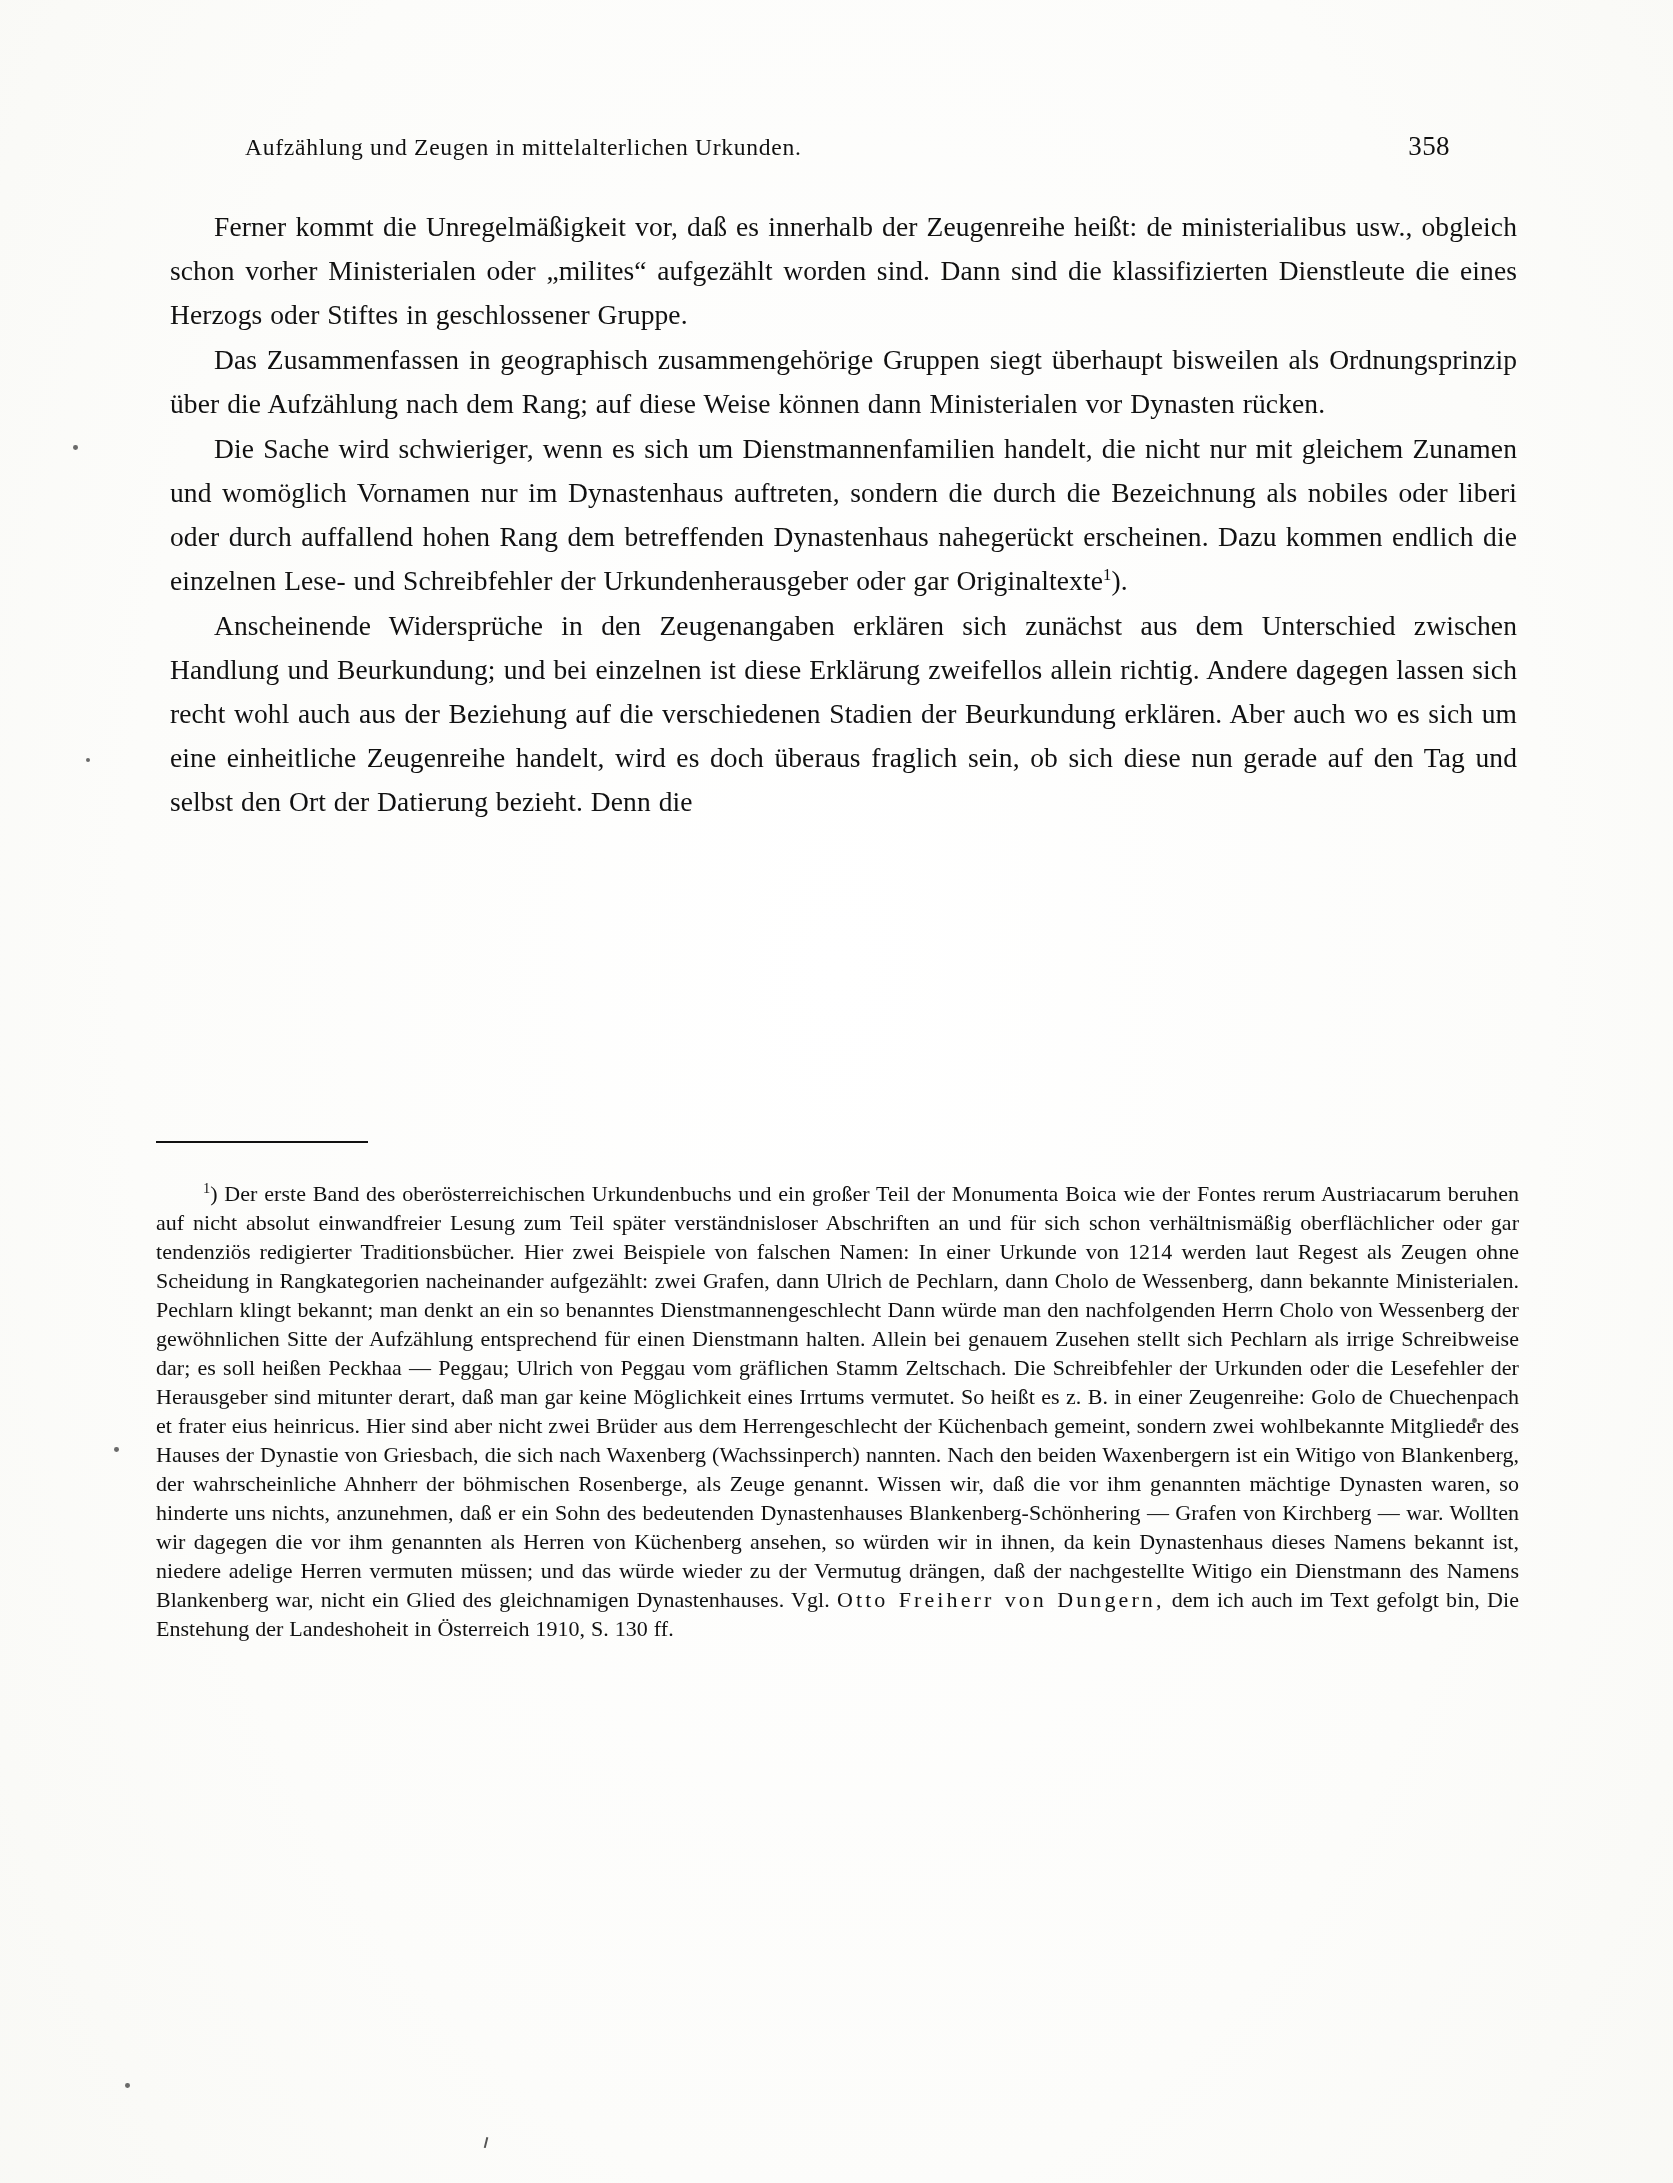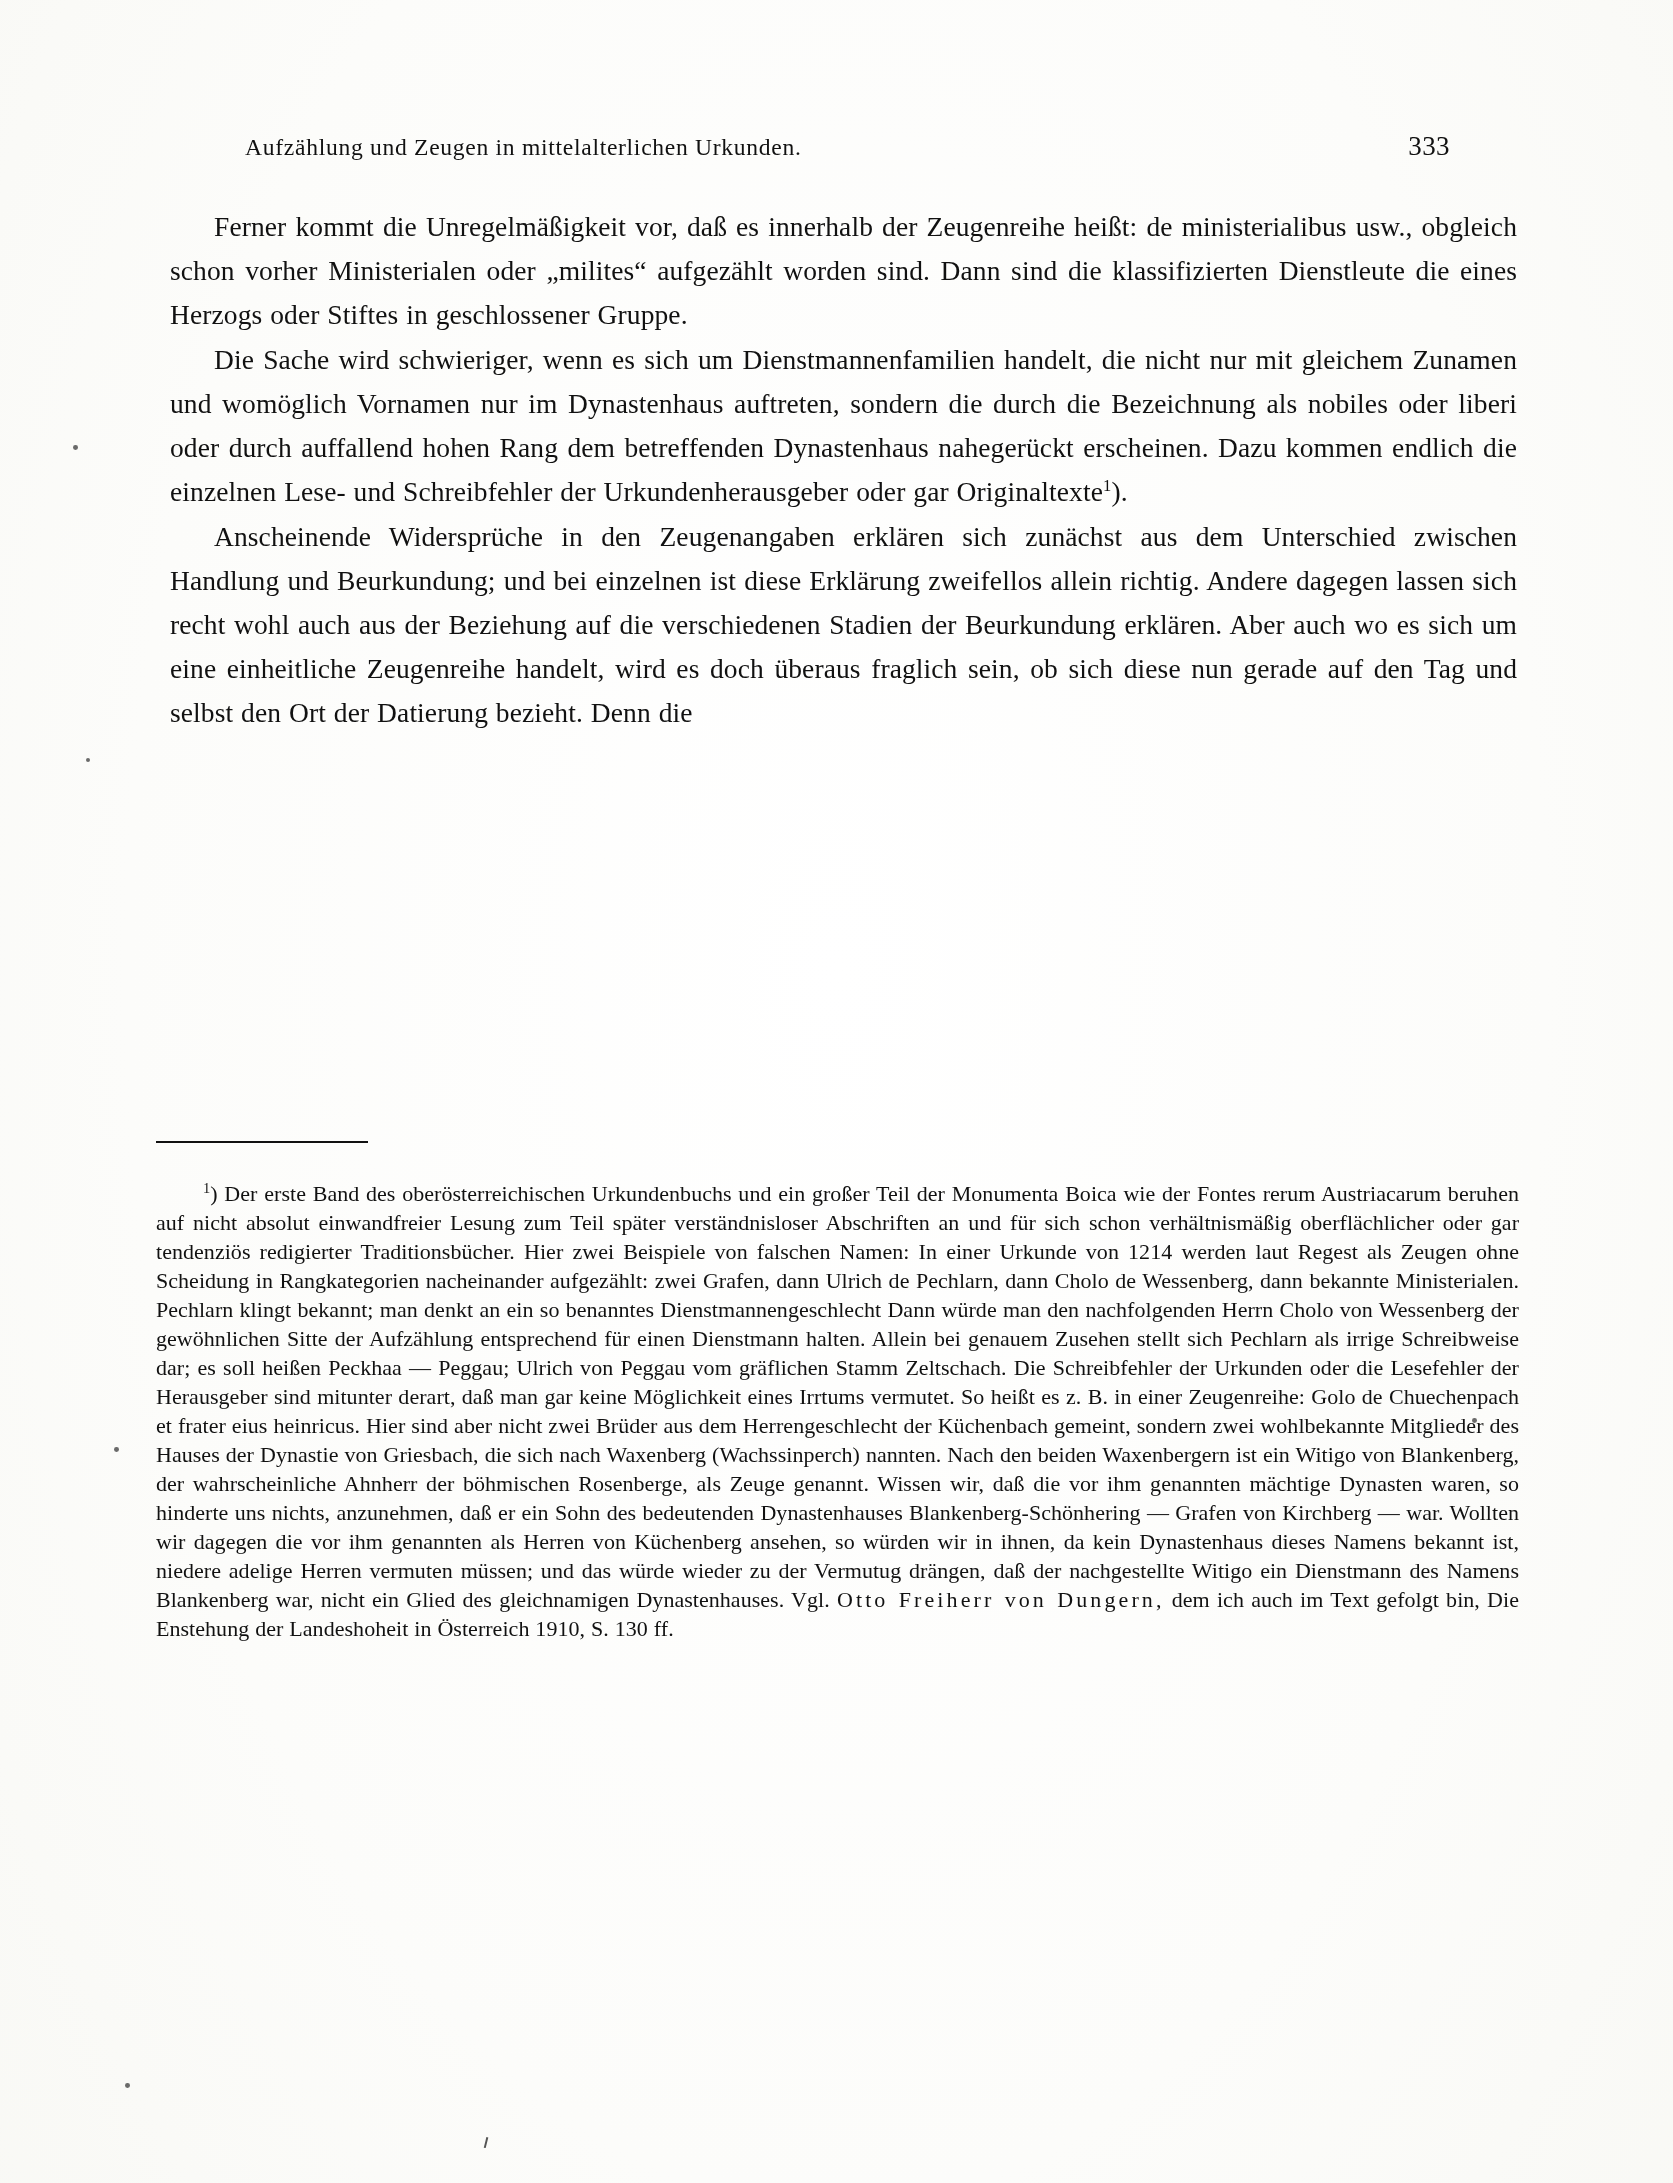--- a/index.html
+++ b/index.html
@@ -134,29 +134,32 @@
 </head>
 <body>
 
 <div class="page">
   <div class="paper-tint"></div>
 
   <div class="content">
 
     <div class="running-head">
       <span class="rh-title">Aufzählung und Zeugen in mittelalterlichen Urkunden.</span>
-      <span class="rh-page">333</span>
+      <span class="rh-page">358</span>
     </div>
 
     <div class="body-block">
 
       <p class="para indent">
         <span>Ferner kommt die Unregelmäßigkeit vor, daß es innerhalb der Zeugenreihe heißt: de ministerialibus usw., obgleich schon vorher Ministerialen oder „milites“ aufgezählt worden sind.  Dann sind die klassifizierten Dienstleute die eines Herzogs oder Stiftes in geschlossener Gruppe.</span>
       </p>
 
+      <p class="para indent">
+        <span>Das Zusammenfassen in geographisch zusammengehörige Gruppen siegt überhaupt bisweilen als Ordnungsprinzip über die Aufzählung nach dem Rang; auf diese Weise können dann Ministerialen vor Dynasten rücken.</span>
+      </p>
 
       <p class="para indent">
         <span>Die Sache wird schwieriger, wenn es sich um Dienstmannenfamilien handelt, die nicht nur mit gleichem Zunamen und womöglich Vornamen nur im Dynastenhaus auftreten, sondern die durch die Bezeichnung als nobiles oder liberi oder durch auffallend hohen Rang dem betreffenden Dynastenhaus nahegerückt erscheinen.  Dazu kommen endlich die einzelnen Lese- und Schreibfehler der Urkundenherausgeber oder gar Originaltexte</span><sup class="fn">1</sup><span>).</span>
       </p>
 
       <p class="para indent">
         <span>Anscheinende Widersprüche in den Zeugenangaben erklären sich zunächst aus dem Unterschied zwischen Handlung und Beurkundung; und bei einzelnen ist diese Erklärung zweifellos allein richtig.  Andere dagegen lassen sich recht wohl auch aus der Beziehung auf die verschiedenen Stadien der Beurkundung erklären.  Aber auch wo es sich um eine einheitliche Zeugenreihe handelt, wird es doch überaus fraglich sein, ob sich diese nun gerade auf den Tag und selbst den Ort der Datierung bezieht.  Denn die</span>
       </p>
 
     </div>

